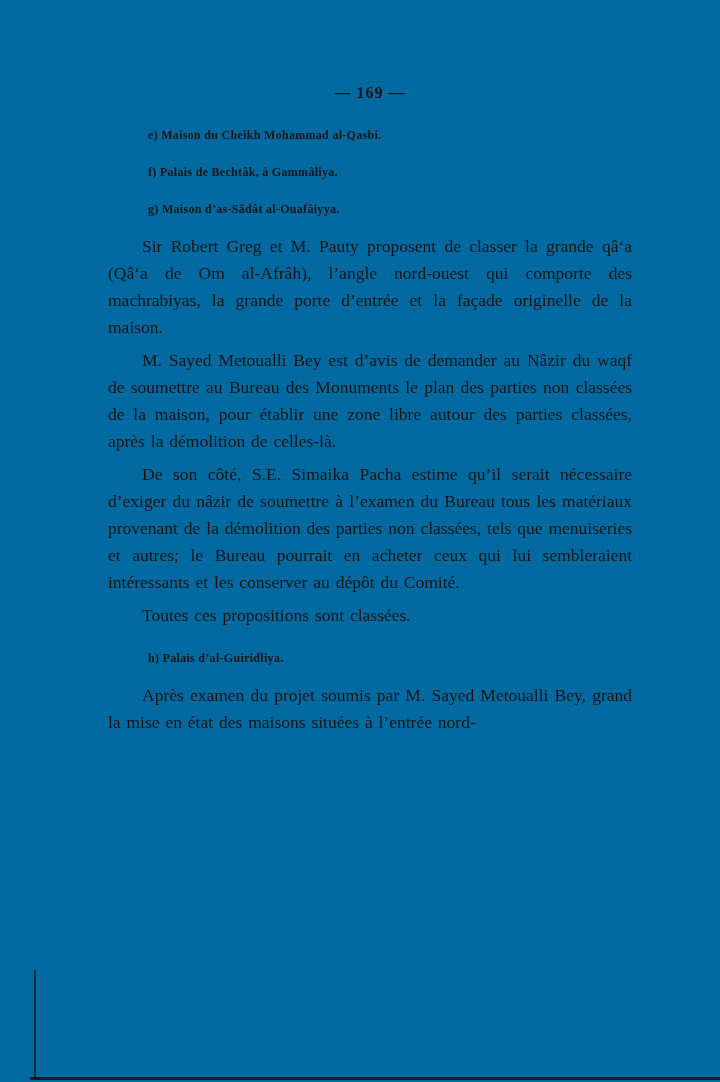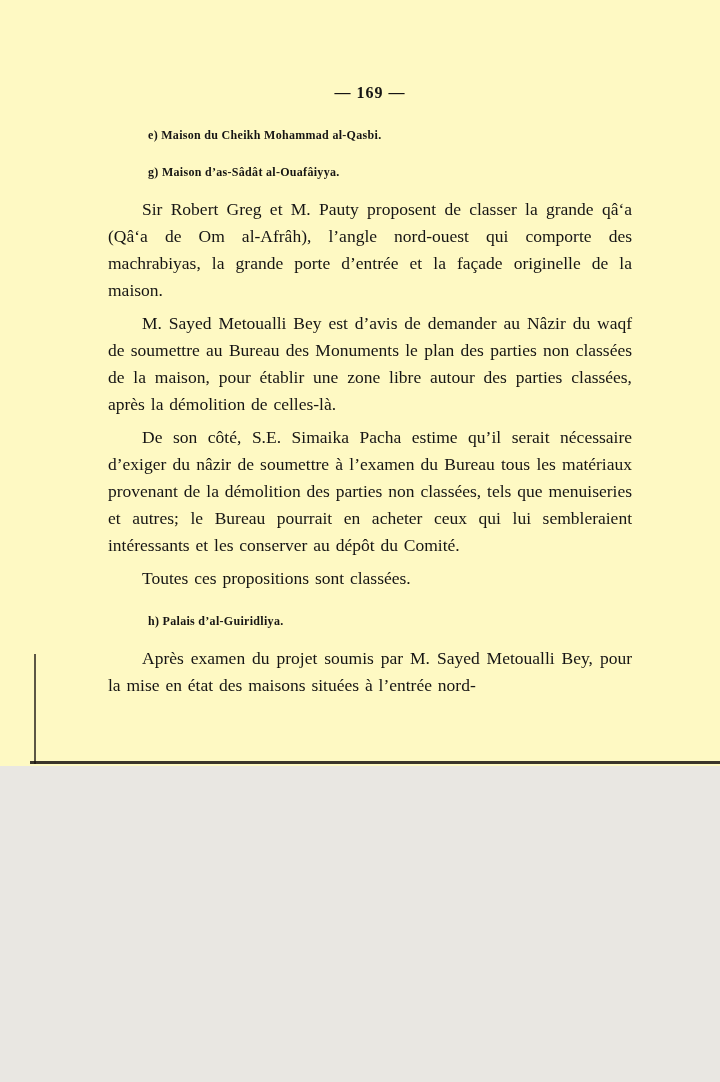--- a/index.html
+++ b/index.html
@@ -3,22 +3,22 @@
 <meta charset="utf-8">
 <style>
   html, body {
     margin: 0;
     padding: 0;
     background: #e9e7e2;
   }
   .page {
     position: relative;
     width: 720px;
-    height: 766px;
-    background: #fef9c3;
+    height: 1082px;
+    background: #0369a1;
     overflow: hidden;
     font-family: "Liberation Serif", "DejaVu Serif", serif;
     color: #161514;
     box-sizing: border-box;
   }
   .scan-edge-bottom {
     position: absolute;
     left: 30px;
     right: 0;
     bottom: 2px;
@@ -72,33 +72,34 @@
 
 <div class="page">
   <div class="content">
 
     <div class="page-number">—  169  —</div>
 
     <div class="section-heading">e)  Maison du Cheikh Mohammad al-Qasbi.</div>
 
 
 
+    <div class="section-heading">f)  Palais de Bechtâk, à Gammâliya.</div>
 
 
     <div class="section-heading">g)  Maison d’as-Sâdât al-Ouafâiyya.</div>
 
     <p class="para">Sir Robert Greg et M. Pauty proposent de classer la grande qâ‘a (Qâ‘a de Om al-Afrâh), l’angle nord-ouest qui comporte des machrabiyas, la grande porte d’entrée et la façade originelle de la maison.</p>
 
     <p class="para">M. Sayed Metoualli Bey est d’avis de demander au Nâzir du waqf de soumettre au Bureau des Monuments le plan des parties non classées de la maison, pour établir une zone libre autour des parties classées, après la démolition de celles-là.</p>
 
     <p class="para">De son côté, S.E. Simaika Pacha estime qu’il serait nécessaire d’exiger du nâzir de soumettre à l’examen du Bureau tous les matériaux provenant de la démolition des parties non classées, tels que menuiseries et autres; le Bureau pourrait en acheter ceux qui lui sembleraient intéressants et les conserver au dépôt du Comité.</p>
 
     <p class="para unjustified-last">Toutes ces propositions sont classées.</p>
 
     <div class="section-heading">h)  Palais d’al-Guiridliya.</div>
 
-    <p class="para">Après examen du projet soumis par M. Sayed Metoualli Bey, pour la mise en état des maisons situées à l’entrée nord-</p>
+    <p class="para">Après examen du projet soumis par M. Sayed Metoualli Bey, grand la mise en état des maisons situées à l’entrée nord-</p>
 
   </div>
 
   <div class="scan-edge-left"></div>
   <div class="scan-edge-bottom"></div>
 </div>
 
 </body></html>

